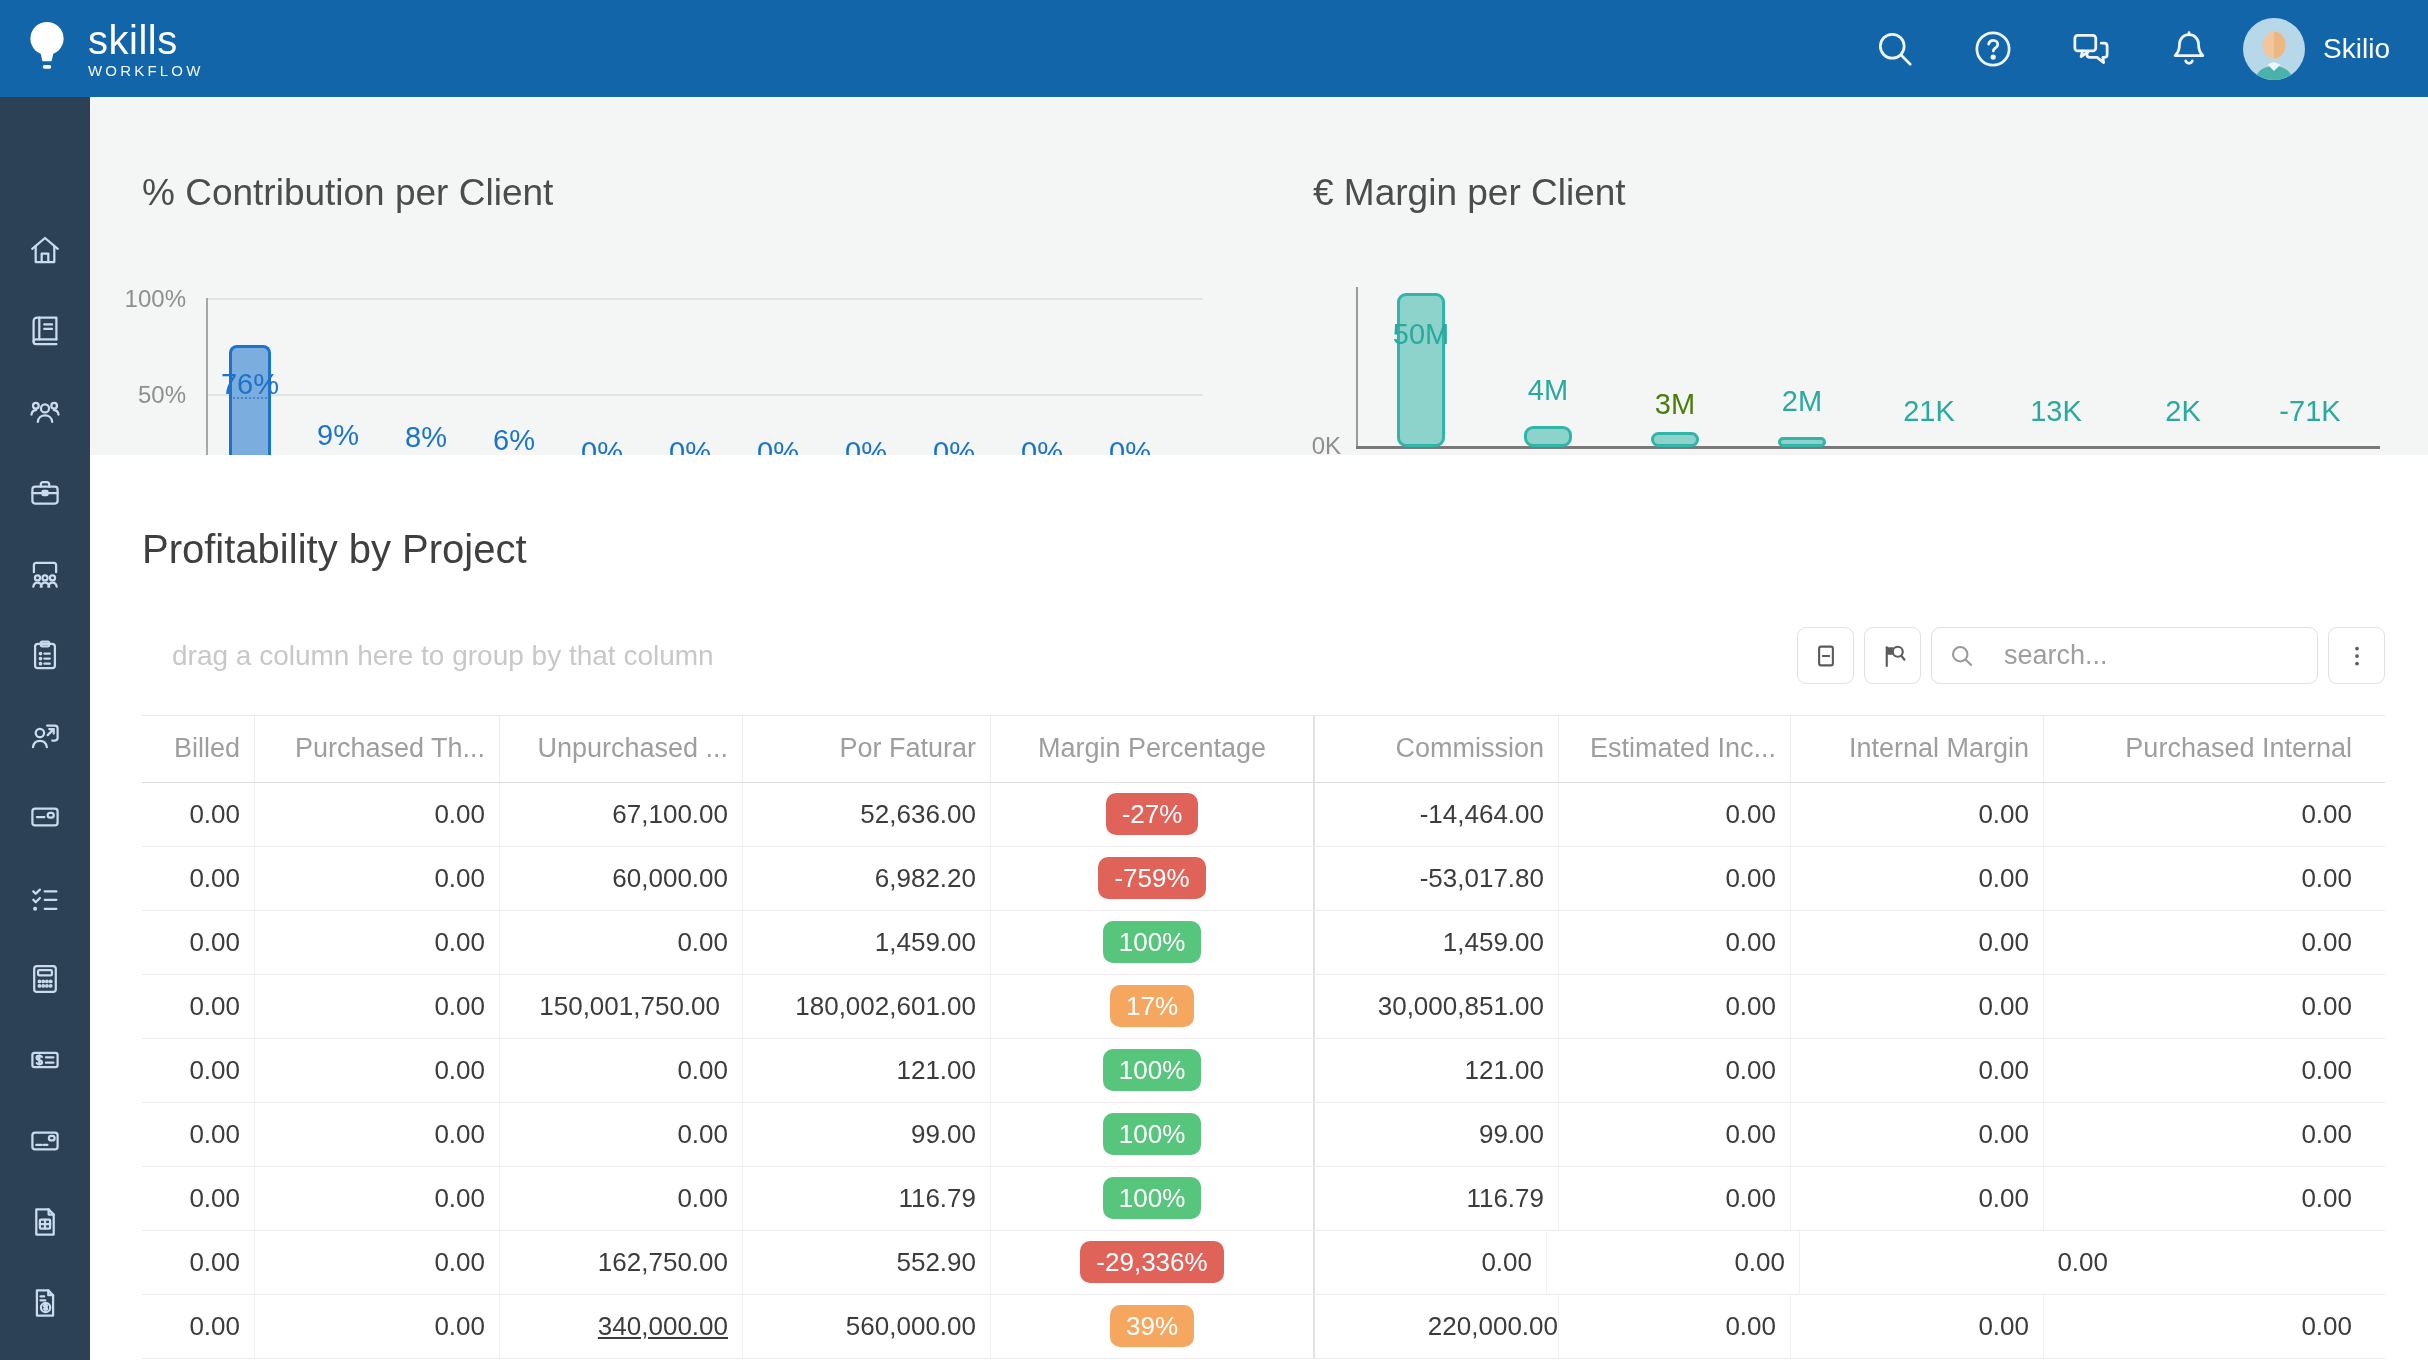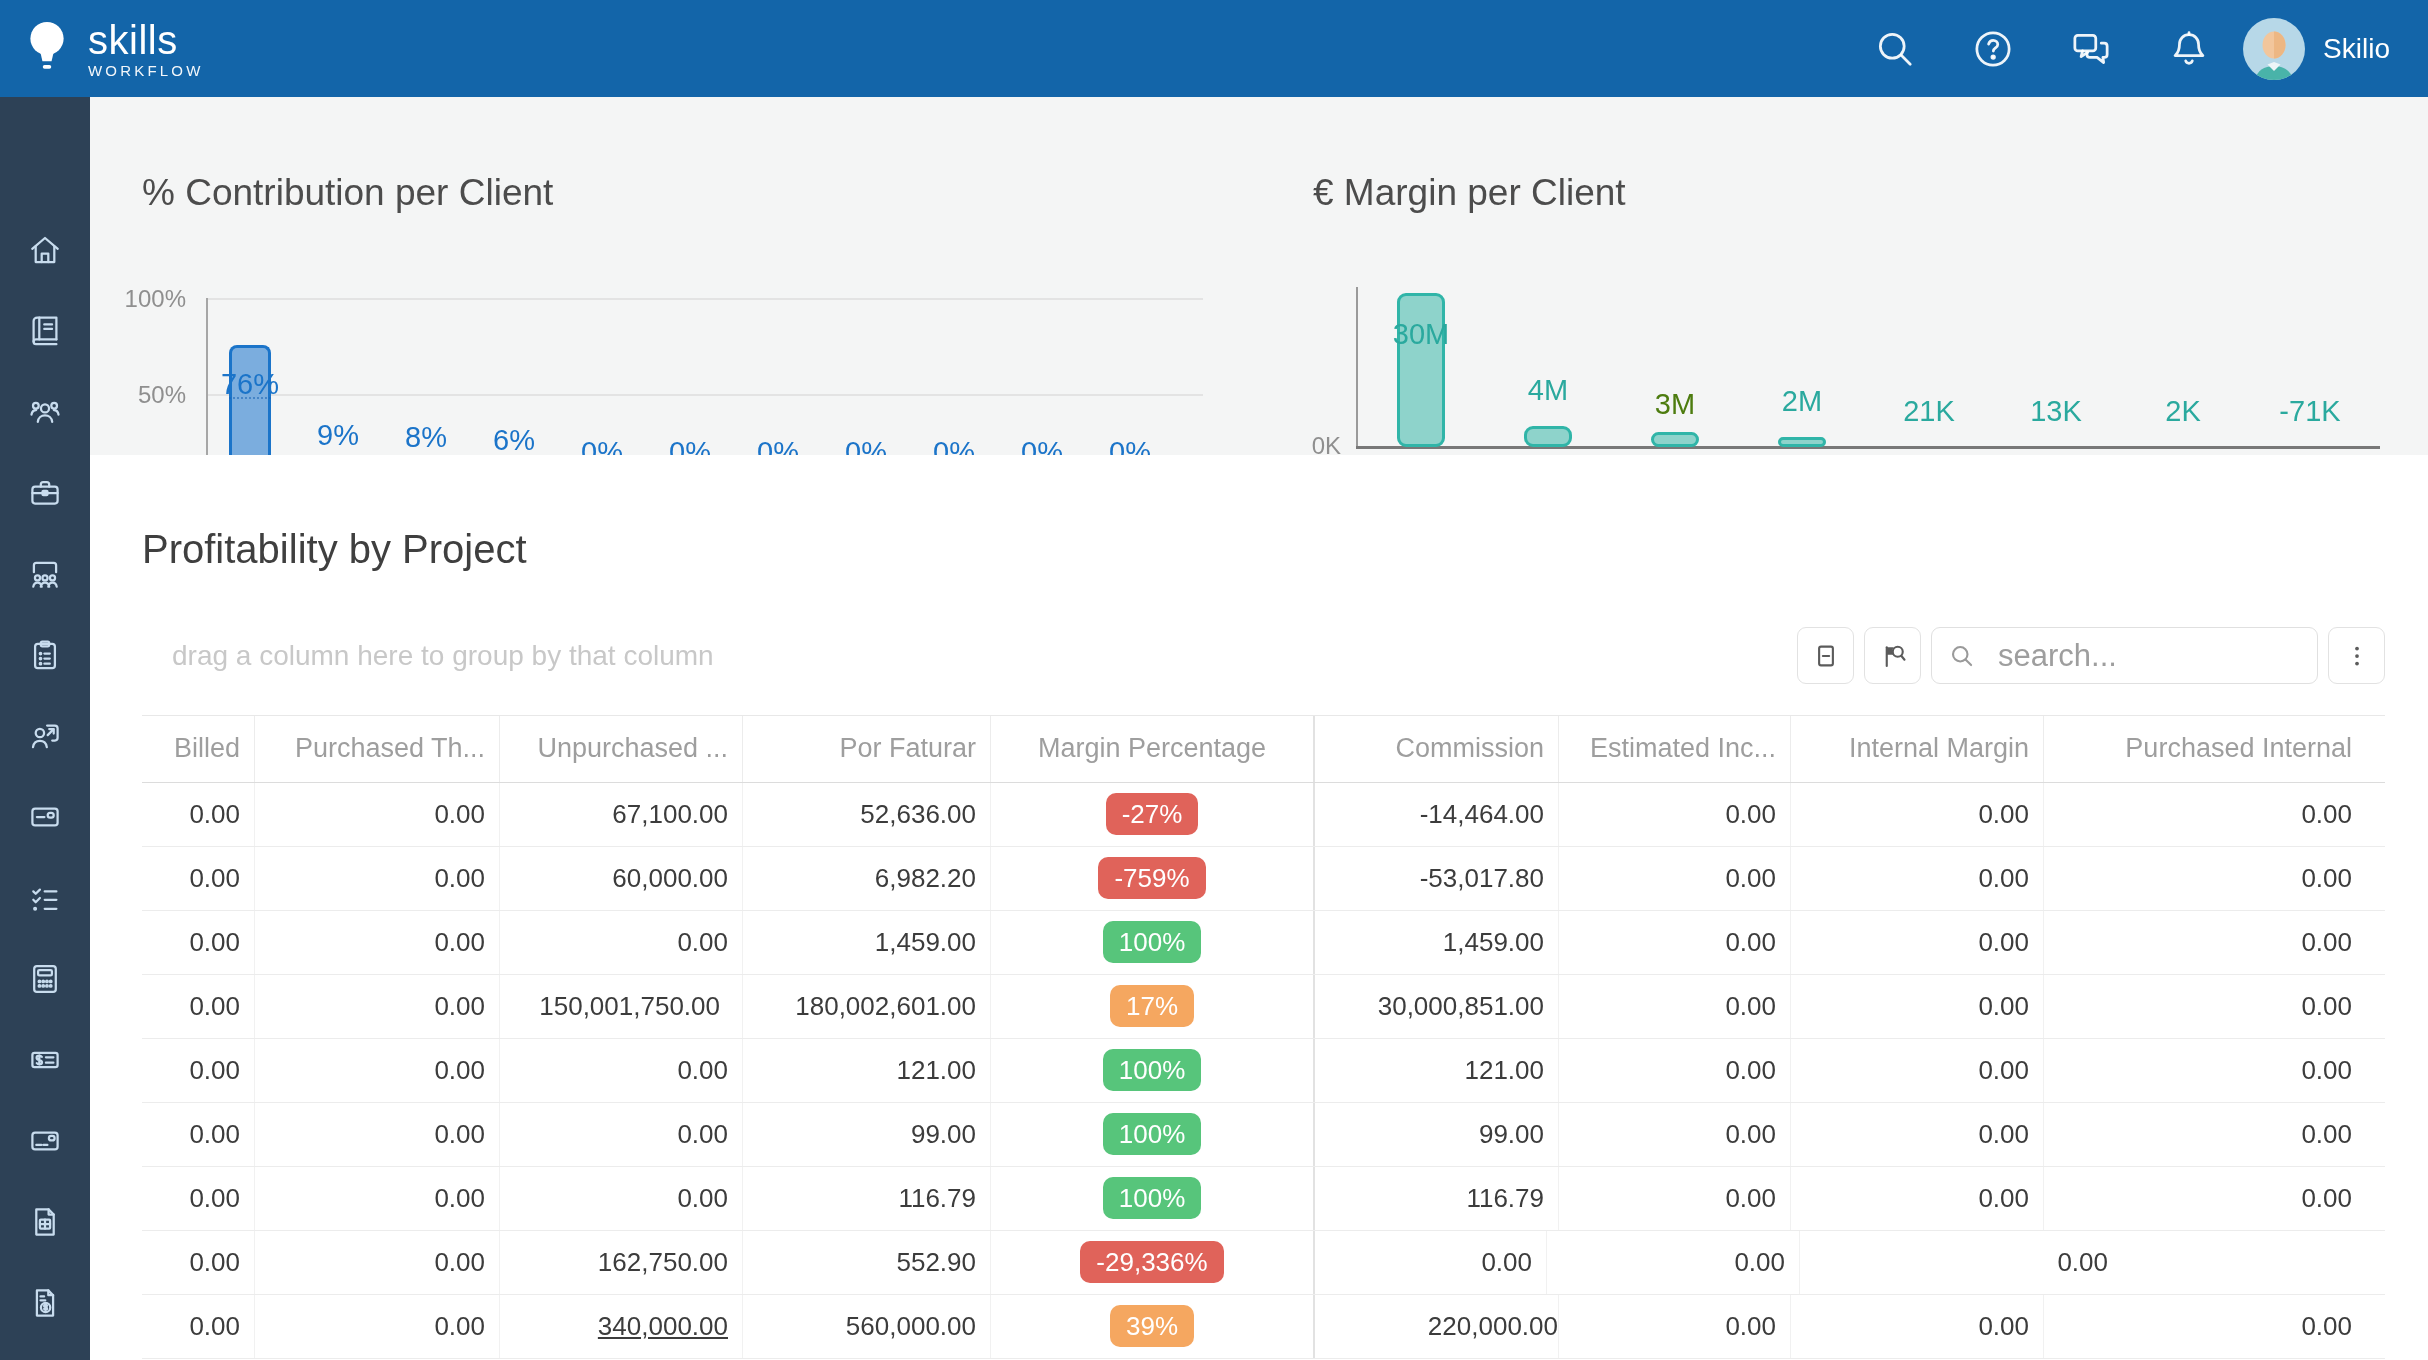--- a/index.html
+++ b/index.html
@@ -31,21 +31,21 @@
   .dot50{position:absolute;left:-3px;right:-3px;border-top:2px dotted rgba(27,100,180,.55);}
   
   .panel{position:absolute;left:0;top:358px;width:2338px;height:905px;background:#fff;}
   .panel-title{position:absolute;left:52px;top:72px;font-size:40px;color:#3f3f3f;}
   .toolbar{position:absolute;left:52px;top:172px;width:2243px;height:57px;display:flex;align-items:center;justify-content:space-between;}
   .group-hint{margin-left:30px;font-size:28px;color:#c8c8c8;}
   .tool-buttons{display:flex;align-items:center;gap:10px;}
   .tool-btn{width:57px;height:57px;border:1px solid #e2e2e2;border-radius:9px;background:#fff;box-sizing:border-box;display:flex;align-items:center;justify-content:center;color:#5b5b5b;cursor:pointer;}
   .search-box{width:387px;height:57px;border:1px solid #e0e0e0;border-radius:9px;box-sizing:border-box;display:flex;align-items:center;background:#fff;color:#9a9a9a;}
   .search-box svg{margin-left:16px;flex:none;}
-  .search-box input{border:none;outline:none;background:transparent;font-family:"Liberation Sans",sans-serif;font-size:31px;color:#a21caf;margin-left:20px;width:300px;}
+  .search-box input{border:none;outline:none;background:transparent;font-family:"Liberation Sans",sans-serif;font-size:27px;color:#a21caf;margin-left:26px;width:300px;}
   .search-box input::placeholder{color:#9e9e9e;}
   
   .grid{position:absolute;left:52px;top:260px;width:2243px;border-top:1px solid #e8e8e8;}
   .ghead{display:flex;height:67px;border-bottom:1px solid #dcdcdc;box-sizing:border-box;}
   .gh{font-size:27px;color:#9e9e9e;line-height:65px;white-space:nowrap;overflow:hidden;box-sizing:border-box;cursor:pointer;}
   .grow{display:flex;height:64px;border-bottom:1px solid #ececec;box-sizing:border-box;cursor:pointer;}
   .gc{font-size:26px;color:#3c3c3c;line-height:62px;white-space:nowrap;overflow:hidden;box-sizing:border-box;}
   .badge{display:inline-block;height:42px;line-height:42px;padding:0 16px;border-radius:10px;color:#fff;font-size:26px;}
 </style>
 </head>
@@ -233,21 +233,21 @@
       <div class="bar-label" style="position: absolute; left: 530px; top: 340px; color: rgb(27, 116, 201);">0%</div>
       <div class="bar-label" style="position: absolute; left: 618px; top: 340px; color: rgb(27, 116, 201);">0%</div>
       <div class="bar-label" style="position: absolute; left: 706px; top: 340px; color: rgb(27, 116, 201);">0%</div>
       <div class="bar-label" style="position: absolute; left: 794px; top: 340px; color: rgb(27, 116, 201);">0%</div>
       <div class="bar-label" style="position: absolute; left: 882px; top: 340px; color: rgb(27, 116, 201);">0%</div>
       <div class="bar-label" style="position: absolute; left: 970px; top: 340px; color: rgb(27, 116, 201);">0%</div>
       <div class="tick" style="position: absolute; left: 1170px; top: 336px; width: 81px;">0K</div>
       <div class="axis-v" style="position: absolute; left: 1266px; top: 190px; height: 159px; background: rgb(154, 154, 154);"></div>
       <div class="axis-h" style="position: absolute; left: 1266px; top: 349px; width: 1024px;"></div>
       <div class="vbar-teal" style="position: absolute; left: 1307px; top: 196px; width: 48px; height: 154px;"></div>
-      <div class="bar-label" style="position: absolute; left: 1261px; top: 222px; color: rgb(42, 169, 158);">30M</div>
+      <div class="bar-label" style="position: absolute; left: 1261px; top: 222px; color: rgb(42, 169, 158);">50M</div>
       <div class="vbar-teal" style="position: absolute; left: 1434px; top: 329px; width: 48px; height: 21px;"></div>
       <div class="bar-label" style="position: absolute; left: 1388px; top: 278px; color: rgb(42, 169, 158);">4M</div>
       <div class="vbar-teal" style="position: absolute; left: 1561px; top: 335px; width: 48px; height: 15px;"></div>
       <div class="bar-label" style="position: absolute; left: 1515px; top: 292px; color: #4d7c0f;">3M</div>
       <div class="vbar-teal" style="position: absolute; left: 1688px; top: 340px; width: 48px; height: 10px;"></div>
       <div class="bar-label" style="position: absolute; left: 1642px; top: 289px; color: rgb(42, 169, 158);">2M</div>
       <div class="bar-label" style="position: absolute; left: 1769px; top: 299px; color: rgb(42, 169, 158);">21K</div>
       <div class="bar-label" style="position: absolute; left: 1896px; top: 299px; color: rgb(42, 169, 158);">13K</div>
       <div class="bar-label" style="position: absolute; left: 2023px; top: 299px; color: rgb(42, 169, 158);">2K</div>
       <div class="bar-label" style="position: absolute; left: 2150px; top: 299px; color: rgb(42, 169, 158);">-71K</div>

